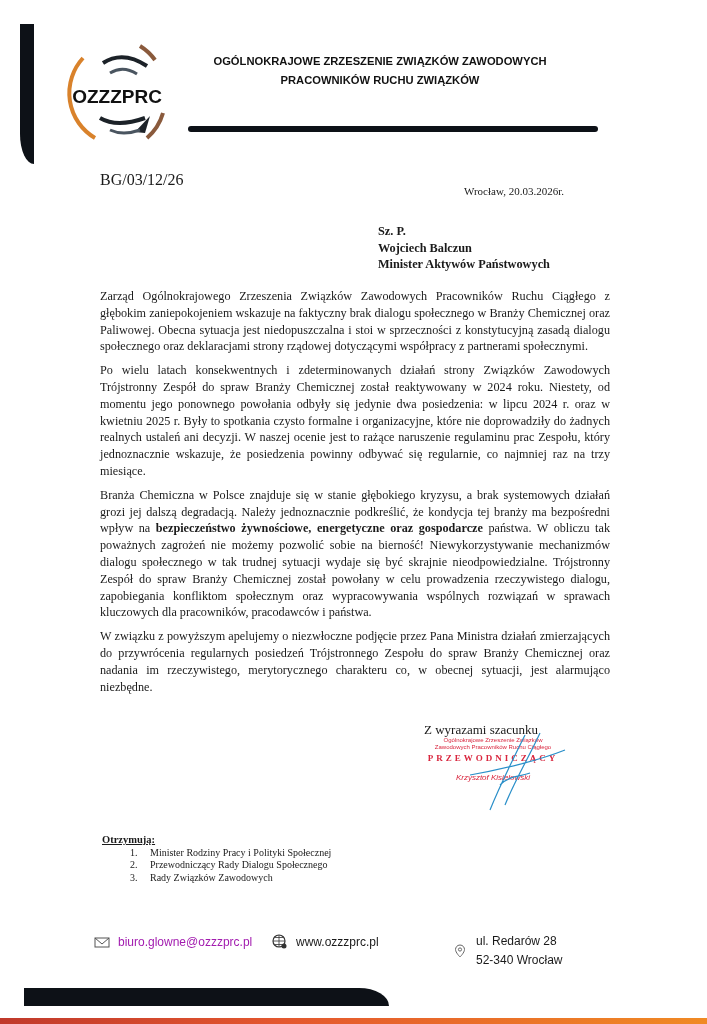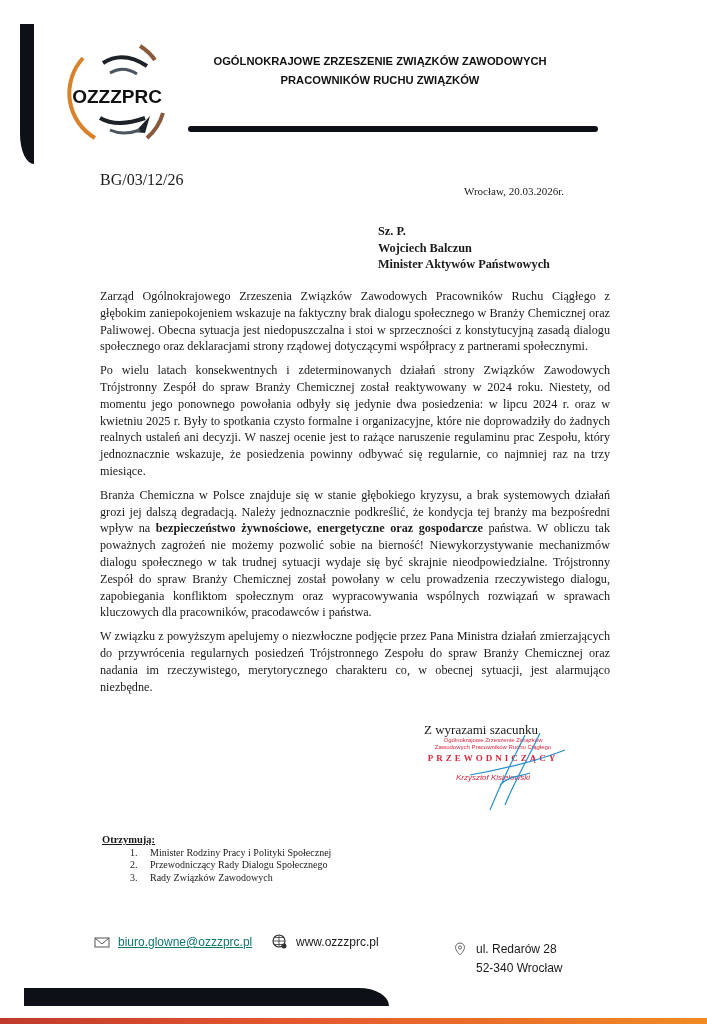--- a/index.html
+++ b/index.html
@@ -52,23 +52,23 @@
   .signature { position: absolute; left: 430px; top: 725px; width: 140px; height: 90px; pointer-events: none; }
   .recipients {
     position: absolute; left: 102px; top: 834px; font-size: 10px; line-height: 12.5px;
   }
   .recipients .hdr { font-weight: bold; text-decoration: underline; font-size: 10.5px; }
   .recipients ol { margin: 0; padding-left: 38px; }
   .recipients li { padding-left: 10px; }
   .footer { position: absolute; top: 928px; left: 0; width: 707px; font-family: "Liberation Sans", sans-serif; font-size: 12px; }
   .f-item { position: absolute; display: flex; align-items: center; gap: 8px; }
   .f-email { left: 94px; top: 6px; }
-  .f-email a { color: #0f766e; text-decoration: underline; }
+  .f-email a { color: #a21caf; }
   .f-web { left: 272px; top: 6px; }
-  .f-addr { left: 452px; top: 14px; align-items: flex-start; }
+  .f-addr { left: 452px; top: 6px; align-items: center; }
   .f-addr .lines { line-height: 19px; margin-top: -2px; }
   .icon { display: inline-block; width: 16px; height: 16px; }
   .bottom-bar {
     position: absolute; left: 24px; top: 988px; width: 365px; height: 18px;
     background: #0d1117; border-top-right-radius: 30px 18px;
   }
 </style>
 </head>
 <body>
 

